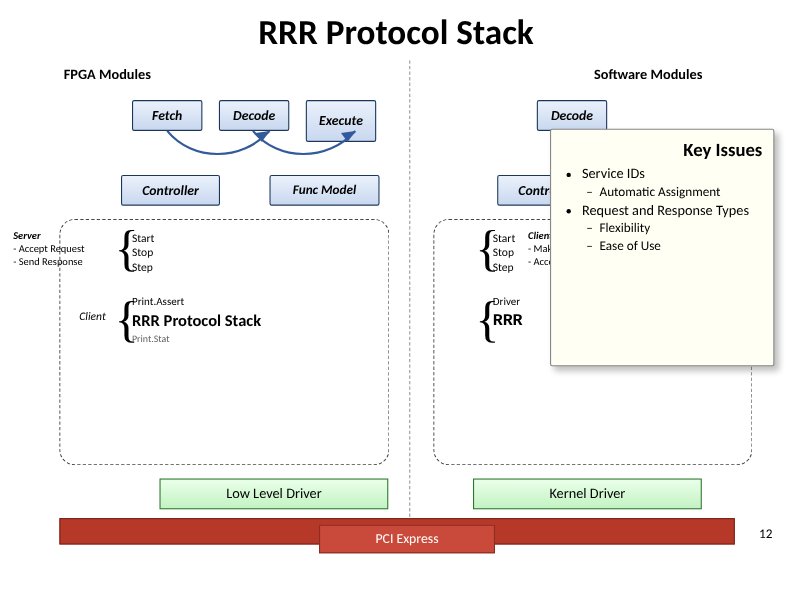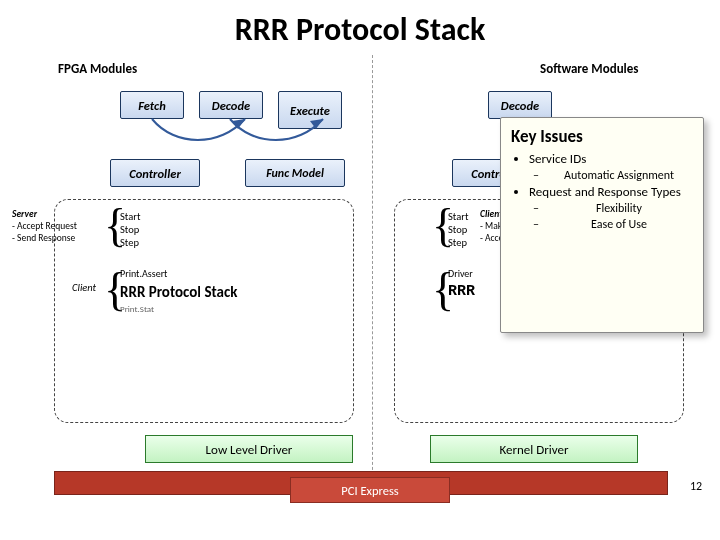--- a/index.html
+++ b/index.html
@@ -94,25 +94,25 @@
     background: #fffff4;
     border: 1px solid #888;
     border-radius: 2px;
     box-shadow: 4px 4px 6px rgba(0,0,0,0.25);
     padding: 8px 10px 8px 10px;
   }
   .overlay h3 {
     margin: 0 0 4px;
     font-size: 17px;
     font-weight: 700;
-    text-align: left;
+    text-align: right;
   }
   .overlay ul { margin: 0; padding-left: 18px; font-size: 13px; }
   .overlay ul li { margin: 2px 0; }
-  .overlay ul ul { padding-left: 16px; text-align: center; }
+  .overlay ul ul { padding-left: 16px; }
   .overlay ul ul li { font-size: 12px; list-style: none; position: relative; }
   .overlay ul ul li::before { content: "–"; position: absolute; left: -12px; }
   .divider {
     position: absolute;
     border-left: 1px dashed #999;
   }
   .pagenum {
     position: absolute;
     font-size: 12px;
   }

